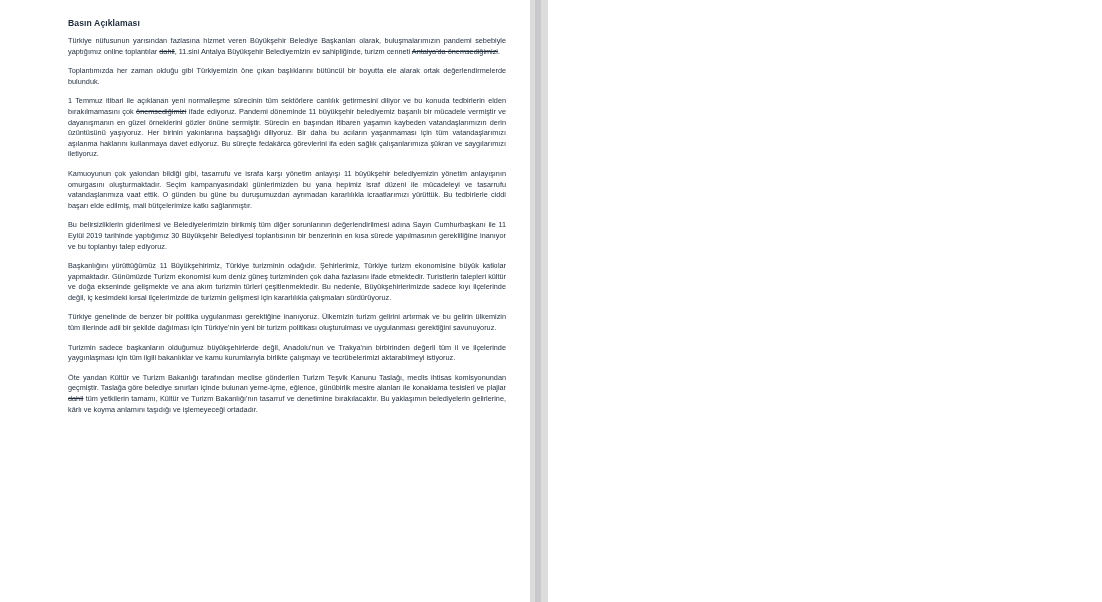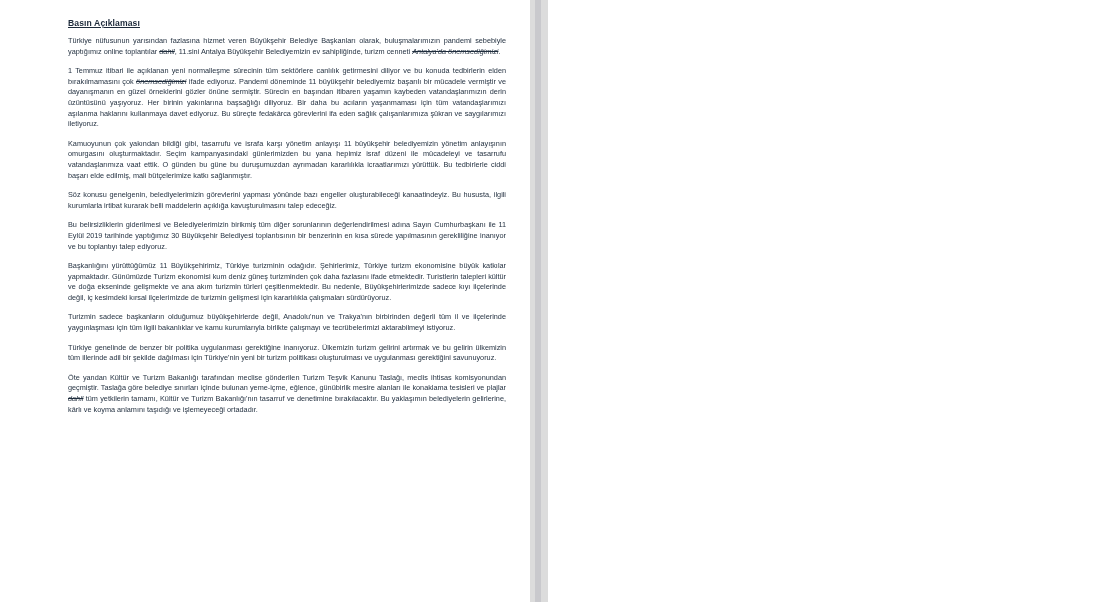--- a/index.html
+++ b/index.html
@@ -32,51 +32,51 @@
     position:absolute;left:6px;top:455px;width:22px;height:38px;
     background:#ece9d8;opacity:.85;
   }
   .doc{
     position:absolute;
     color:#1d2a3a;
   }
   #left-doc{left:68px;top:18px;width:438px;}
 
   .title{
-    font-size:8.6px;font-weight:bold;text-decoration:underline;
+    font-size:8.6px;font-weight:bold;
     margin:0 0 8px 0;letter-spacing:.1px;
   }
   p.para{
     font-size:7.3px;
     line-height:10.6px;
     text-align:justify;
     margin:0 0 9px 0;
     color:#1f2d3d;
   }
-  .strike{text-decoration:line-through;font-style:italic;}
+  .strike{text-decoration:line-through;}
 </style>
 </head>
 <body>
 
 <div class="left-edge">
   <div class="smear"></div>
 </div>
 
 <div class="sheet" id="page-left">
   <div class="doc" id="left-doc">
     <div class="title">Basın Açıklaması</div>
     <div id="left-paragraphs">
         <p class="para">Türkiye nüfusunun yarısından fazlasına hizmet veren Büyükşehir Belediye Başkanları olarak, buluşmalarımızın pandemi sebebiyle yaptığımız online toplantılar <span class="strike">dahil</span>, 11.sini Antalya Büyükşehir Belediyemizin ev sahipliğinde, turizm cenneti <span class="strike">Antalya'da önemsediğimizi</span>.</p>
+        <p class="para">Toplantımızda her zaman olduğu gibi Türkiyemizin öne çıkan başlıklarını bütüncül bir boyutta ele alarak ortak değerlendirmelerde bulunduk.</p>
         <p class="para">1 Temmuz itibari ile açıklanan yeni normalleşme sürecinin tüm sektörlere canlılık getirmesini diliyor ve bu konuda tedbirlerin elden bırakılmamasını çok <span class="strike">önemsediğimizi</span> ifade ediyoruz. Pandemi döneminde 11 büyükşehir belediyemiz başarılı bir mücadele vermiştir ve dayanışmanın en güzel örneklerini gözler önüne sermiştir. Sürecin en başından itibaren yaşamın kaybeden vatandaşlarımızın derin üzüntüsünü yaşıyoruz. Her birinin yakınlarına başsağlığı diliyoruz. Bir daha bu acıların yaşanmaması için tüm vatandaşlarımızı aşılanma haklarını kullanmaya davet ediyoruz. Bu süreçte fedakârca görevlerini ifa eden sağlık çalışanlarımıza şükran ve saygılarımızı iletiyoruz.</p>
         <p class="para">Kamuoyunun çok yakından bildiği gibi, tasarrufu ve israfa karşı yönetim anlayışı 11 büyükşehir belediyemizin yönetim anlayışının omurgasını oluşturmaktadır. Seçim kampanyasındaki günlerimizden bu yana hepimiz israf düzeni ile mücadeleyi ve tasarrufu vatandaşlarımıza vaat ettik. O günden bu güne bu duruşumuzdan ayrımadan kararlılıkla icraatlarımızı yürüttük. Bu tedbirlerle ciddi başarı elde edilmiş, mali bütçelerimize katkı sağlanmıştır.</p>
-        <p class="para">Söz konusu genelgenin, belediyelerimizin görevlerini yapması yönünde bazı engeller oluşturabileceği kanaatindeyiz. Bu hususta, ilgili kurumlarla irtibat kurarak belli maddelerin açıklığa kavuşturulmasını talep edeceğiz.</p>
         <p class="para">Bu belirsizliklerin giderilmesi ve Belediyelerimizin birikmiş tüm diğer sorunlarının değerlendirilmesi adına Sayın Cumhurbaşkanı ile 11 Eylül 2019 tarihinde yaptığımız 30 Büyükşehir Belediyesi toplantısının bir benzerinin en kısa sürede yapılmasının gerekliliğine inanıyor ve bu toplantıyı talep ediyoruz.</p>
         <p class="para">Başkanlığını yürüttüğümüz 11 Büyükşehirimiz, Türkiye turizminin odağıdır. Şehirlerimiz, Türkiye turizm ekonomisine büyük katkılar yapmaktadır. Günümüzde Turizm ekonomisi kum deniz güneş turizminden çok daha fazlasını ifade etmektedir. Turistlerin talepleri kültür ve doğa ekseninde gelişmekte ve ana akım turizmin türleri çeşitlenmektedir. Bu nedenle, Büyükşehirlerimizde sadece kıyı ilçelerinde değil, iç kesimdeki kırsal ilçelerimizde de turizmin gelişmesi için kararlılıkla çalışmaları sürdürüyoruz.</p>
+        <p class="para">Türkiye genelinde de benzer bir politika uygulanması gerektiğine inanıyoruz. Ülkemizin turizm gelirini artırmak ve bu gelirin ülkemizin tüm illerinde adil bir şekilde dağılması için Türkiye'nin yeni bir turizm politikası oluşturulması ve uygulanması gerektiğini savunuyoruz.</p>
         <p class="para">Turizmin sadece başkanların olduğumuz büyükşehirlerde değil, Anadolu'nun ve Trakya'nın birbirinden değerli tüm il ve ilçelerinde yaygınlaşması için tüm ilgili bakanlıklar ve kamu kurumlarıyla birlikte çalışmayı ve tecrübelerimizi aktarabilmeyi istiyoruz.</p>
-        <p class="para">Türkiye genelinde de benzer bir politika uygulanması gerektiğine inanıyoruz. Ülkemizin turizm gelirini artırmak ve bu gelirin ülkemizin tüm illerinde adil bir şekilde dağılması için Türkiye'nin yeni bir turizm politikası oluşturulması ve uygulanması gerektiğini savunuyoruz.</p>
         <p class="para">Öte yandan Kültür ve Turizm Bakanlığı tarafından meclise gönderilen Turizm Teşvik Kanunu Taslağı, meclis ihtisas komisyonundan geçmiştir. Taslağa göre belediye sınırları içinde bulunan yeme-içme, eğlence, günübirlik mesire alanları ile konaklama tesisleri ve plajlar <span class="strike">dahil</span> tüm yetkilerin tamamı, Kültür ve Turizm Bakanlığı'nın tasarruf ve denetimine bırakılacaktır. Bu yaklaşımın belediyelerin gelirlerine, kârlı ve koyma anlamını taşıdığı ve işlemeyeceği ortadadır.</p>
       </div>
   </div>
 </div>
 
 <div class="gutter">
     <div class="bar"></div>
   </div>
 
 <div class="sheet" id="page-right">

